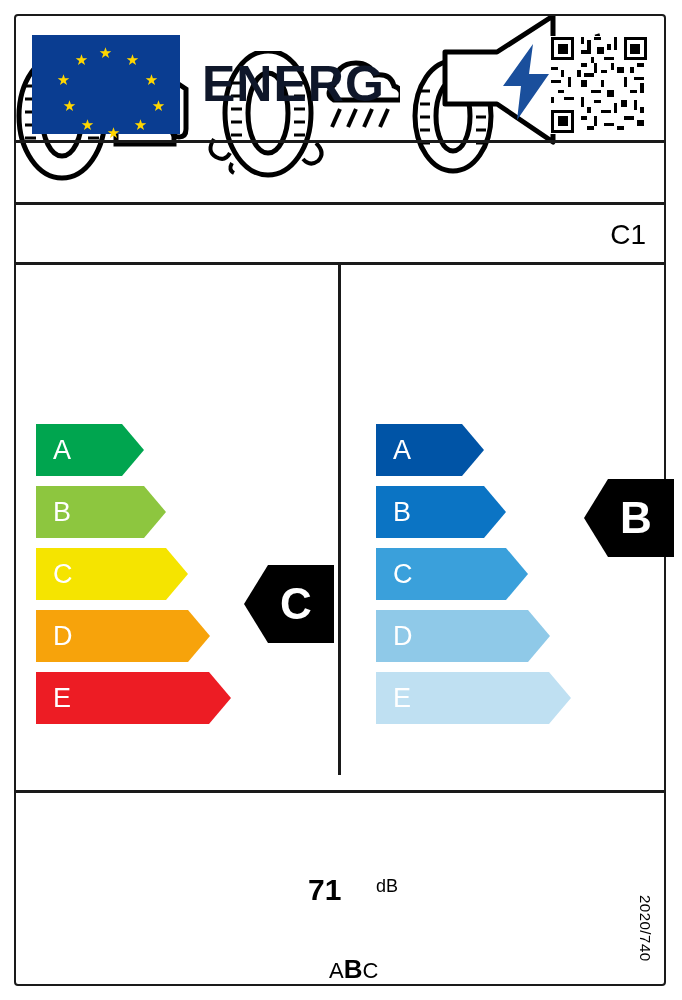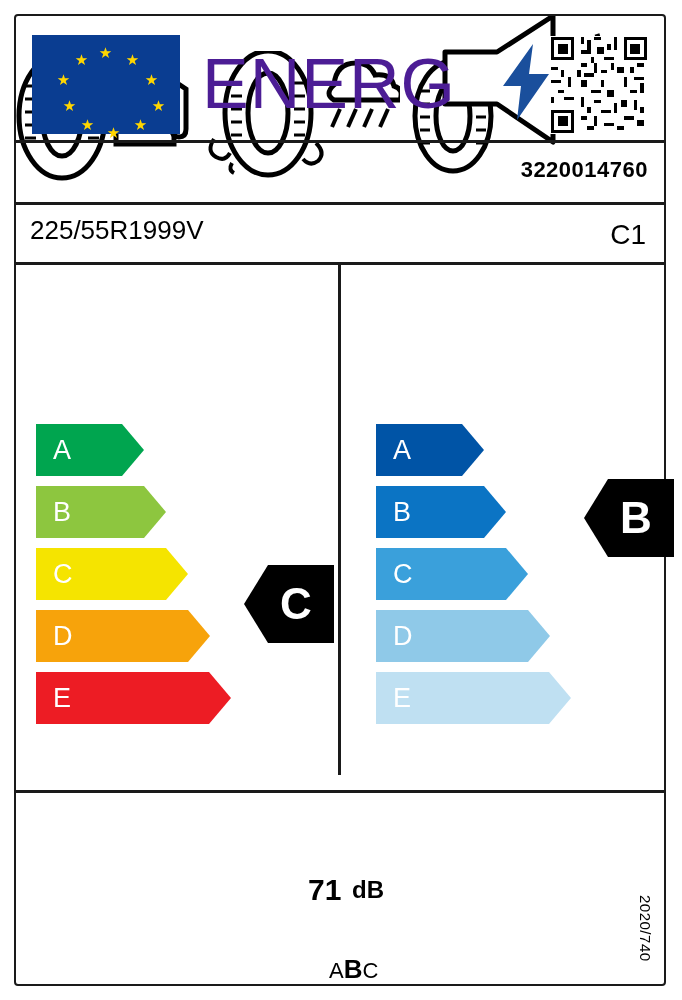--- a/index.html
+++ b/index.html
@@ -48,24 +48,24 @@
     font-size: 15px;
     line-height: 15px;
     width: 15px;
     height: 15px;
     text-align: center;
   }
   .energ-word {
     position: absolute;
     left: 186px;
     top: 30px;
-    font-size: 70px;
-    font-weight: normal;
+    font-size: 50px;
+    font-weight: bold;
     letter-spacing: 1px;
-    color: #4c1d95;
+    color: #0f172a;
     line-height: 76px;
     font-family: "Liberation Sans", sans-serif;
   }
   .bolt {
     position: absolute;
     left: 487px;
     top: 28px;
     width: 46px;
     height: 76px;
   }
@@ -176,24 +176,24 @@
   .noise-db {
     position: absolute;
     left: 292px;
     top: 857px;
     font-size: 30px;
     font-weight: bold;
     letter-spacing: 0px;
   }
   .noise-dbunit {
     position: absolute;
-    left: 336px;
+    left: 360px;
     top: 860px;
-    font-size: 24px;
-    font-weight: bold;
+    font-size: 18px;
+    font-weight: normal;
   }
   .noise-classes {
     position: absolute;
     left: 313px;
     top: 938px;
     font-size: 22px;
   }
   .noise-classes b { font-size: 26px; }
 
   .side-date {
@@ -299,26 +299,24 @@
           <rect x="22" y="24" width="3" height="1"></rect>
         <rect x="26" y="25" width="2" height="2"></rect>
           <rect x="20" y="27" width="2" height="1"></rect>
       </g>
     </svg>
   </div>
 
   <div class="hrule" style="top:124px;"></div>
 
   
-  <div class="code">3220014760</div>
 
   <div class="hrule" style="top:186px;"></div>
 
   
-  <div class="size">225/55R1999V</div>
   <div class="cls">C1</div>
 
   <div class="hrule" style="top:246px;"></div>
 
   
   <div class="vdiv"></div>
 
   
   <svg class="fuel-pict" viewBox="0 0 180 130">
     <g>

